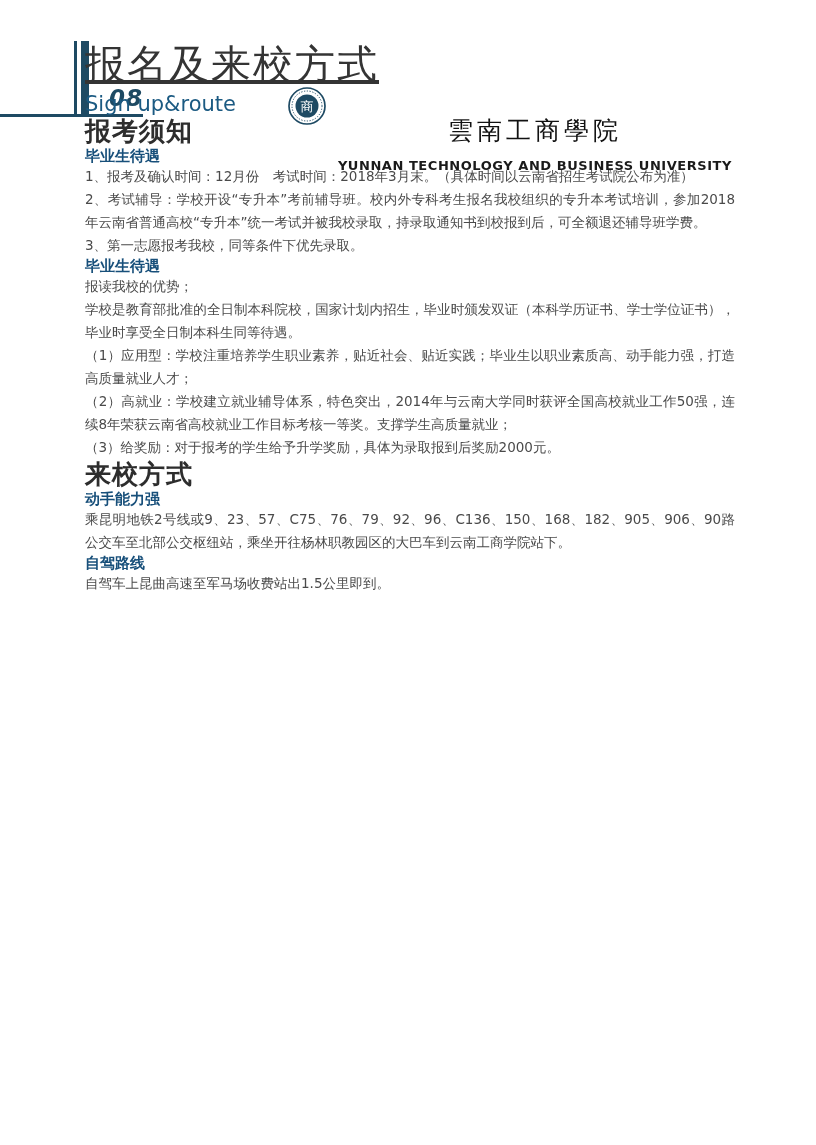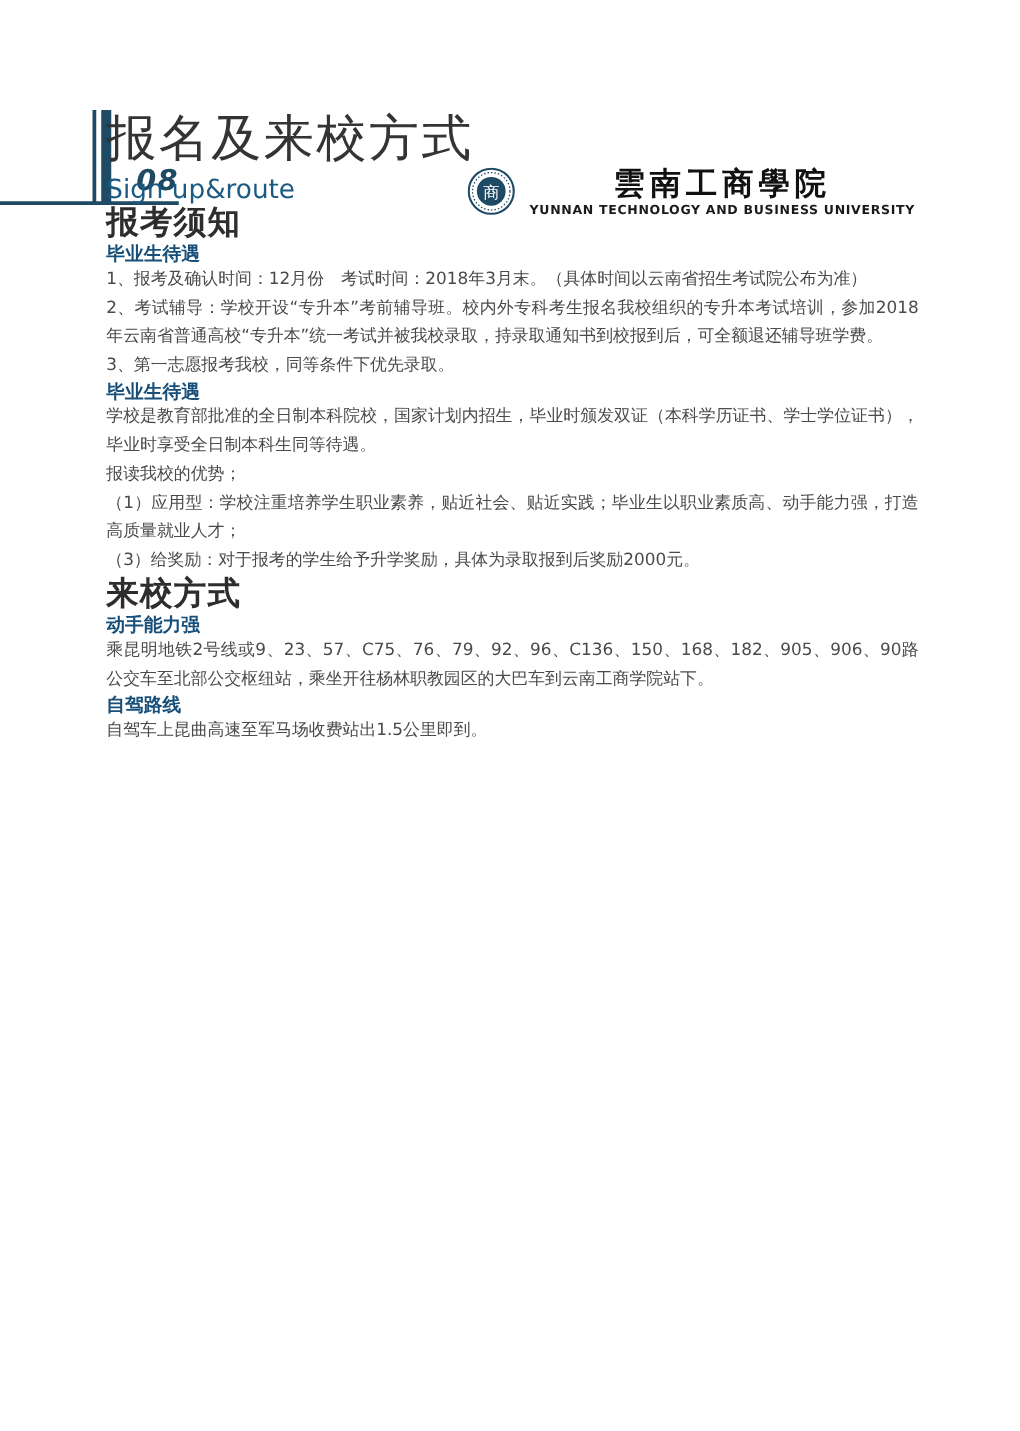--- a/index.html
+++ b/index.html
@@ -19,30 +19,30 @@
     position:absolute;left:109px;top:44px;
     font-size:23px;font-weight:700;font-style:italic;color:#1e4a63;letter-spacing:1px;
   }
 
   
   .logo{position:absolute;top:44px;right:84px;display:flex;align-items:flex-start;}
   .seal{width:38px;height:38px;margin-top:2px;margin-right:12px;}
   .logo-text{display:flex;flex-direction:column;align-items:center;}
   .logo-zh{
     font-family:"DejaVu Serif","Liberation Serif",serif;
-    font-size:25px;font-weight:700;color:#111;letter-spacing:4px;white-space:nowrap;line-height:1.2;
+    font-size:25px;font-weight:400;color:#111;letter-spacing:4px;white-space:nowrap;line-height:1.2;margin-top:31px;
   }
   .logo-en{
-    font-size:10px;font-weight:700;color:#1a1a1a;letter-spacing:0.55px;white-space:nowrap;margin-top:1px;
+    font-size:13px;font-weight:700;color:#1a1a1a;letter-spacing:0.55px;white-space:nowrap;margin-top:12px;
   }
 
   
   main{position:relative;padding:0 81px 0 85px;}
   .doc-title{
-    margin:88px 0 0;font-size:40px;font-weight:400;color:#343434;letter-spacing:2px;line-height:1.15;
+    margin:41px 0 0;font-size:40px;font-weight:400;color:#343434;letter-spacing:2px;line-height:1.15;text-decoration:underline;
   }
   .doc-subtitle{margin-top:5px;font-size:21px;color:#1b5a82;}
 
   h2.sec{margin:0;font-size:26px;font-weight:700;color:#2d2d2d;letter-spacing:1px;line-height:1.2;}
   h3.sub{margin:0;font-size:15px;font-weight:700;color:#174f7a;line-height:1.2;}
   p.body{
     margin:0;font-size:13.5px;line-height:23px;color:#4a4a4a;text-align:justify;
   }
   .mt38{margin-top:38px;} .mt34{margin-top:34px;} .mt30{margin-top:30px;}
   .mt28{margin-top:28px;} .mt27{margin-top:27px;} .mt26{margin-top:26px;}
@@ -79,23 +79,24 @@
     <h1 class="doc-title">报名及来校方式</h1>
     <div class="doc-subtitle">Sign up&amp;route</div>
 
     <h2 class="sec mt38">报考须知</h2>
     <h3 class="sub mt15">毕业生待遇</h3>
     <p class="body mt19">1、报考及确认时间：12月份　考试时间：2018年3月末。（具体时间以云南省招生考试院公布为准）</p>
     <p class="body mt30">2、考试辅导：学校开设“专升本”考前辅导班。校内外专科考生报名我校组织的专升本考试培训，参加2018年云南省普通高校“专升本”统一考试并被我校录取，持录取通知书到校报到后，可全额退还辅导班学费。</p>
     <p class="body mt26">3、第一志愿报考我校，同等条件下优先录取。</p>
 
     <h3 class="sub mt34">毕业生待遇</h3>
+    <p class="body mt28">报读我校的优势；</p>
     <p class="body mt19">学校是教育部批准的全日制本科院校，国家计划内招生，毕业时颁发双证（本科学历证书、学士学位证书），毕业时享受全日制本科生同等待遇。</p>
-    <p class="body mt28">报读我校的优势；</p>
     <p class="body mt27">（1）应用型：学校注重培养学生职业素养，贴近社会、贴近实践；毕业生以职业素质高、动手能力强，打造高质量就业人才；</p>
+    <p class="body mt25">（2）高就业：学校建立就业辅导体系，特色突出，2014年与云南大学同时获评全国高校就业工作50强，连续8年荣获云南省高校就业工作目标考核一等奖。支撑学生高质量就业；</p>
     <p class="body mt28">（3）给奖励：对于报考的学生给予升学奖励，具体为录取报到后奖励2000元。</p>
 
     <h2 class="sec mt57">来校方式</h2>
     <h3 class="sub mt13">动手能力强</h3>
     <p class="body mt18">乘昆明地铁2号线或9、23、57、C75、76、79、92、96、C136、150、168、182、905、906、90路公交车至北部公交枢纽站，乘坐开往杨林职教园区的大巴车到云南工商学院站下。</p>
     <h3 class="sub mt15">自驾路线</h3>
     <p class="body mt22">自驾车上昆曲高速至军马场收费站出1.5公里即到。</p>
   </main>
 
 </div>

